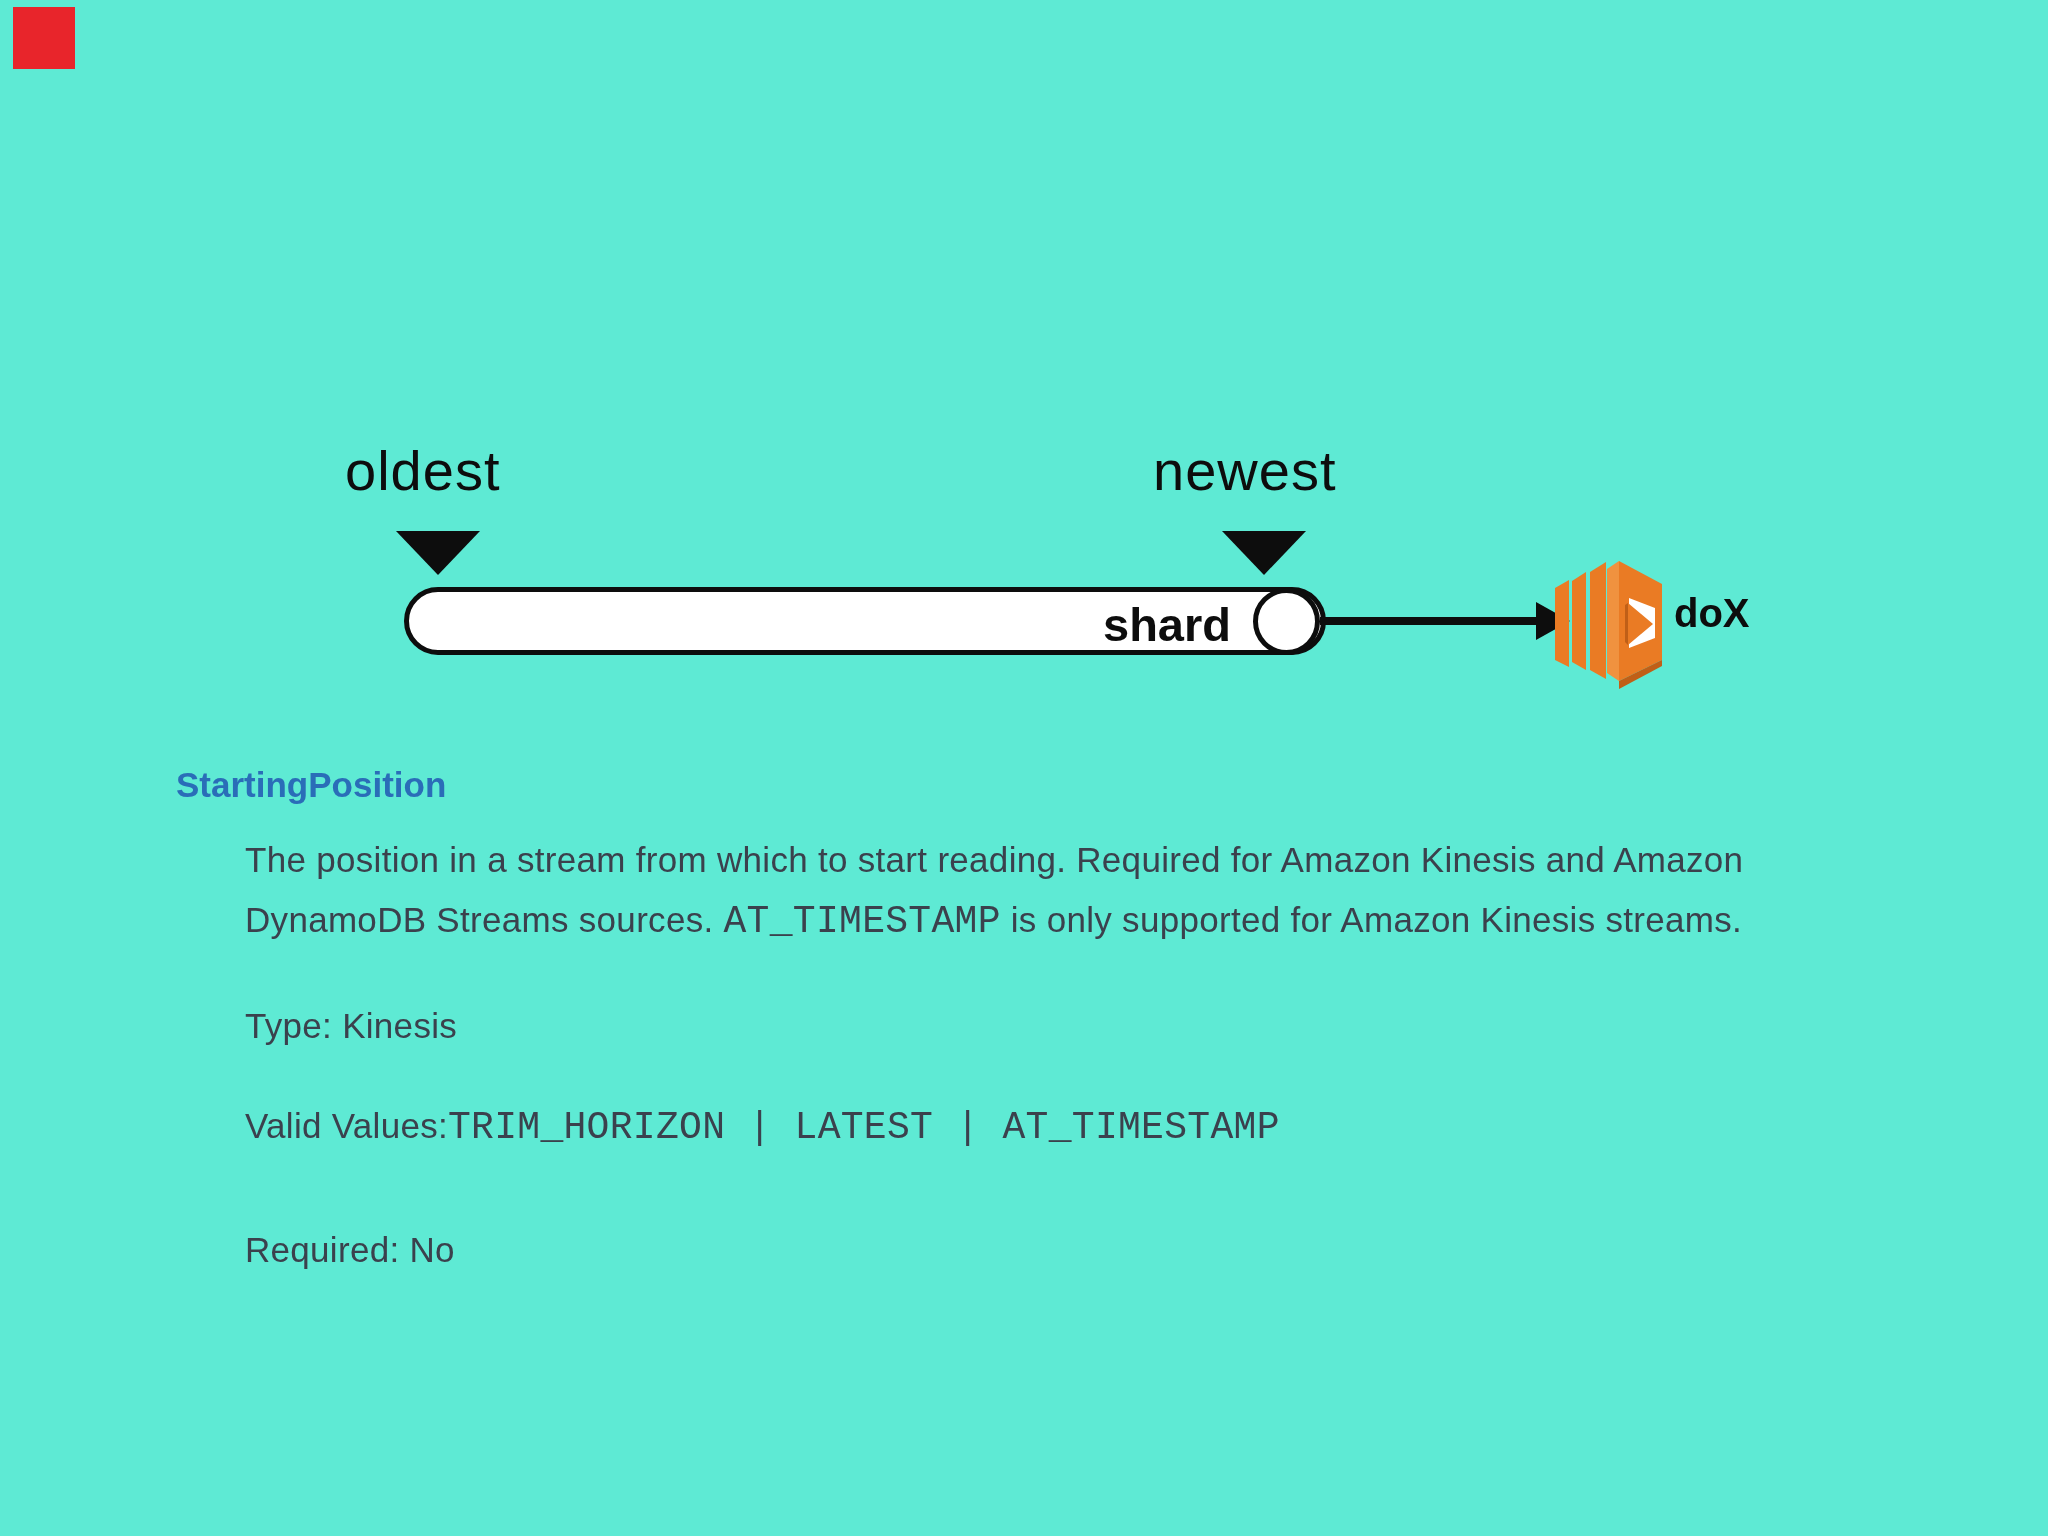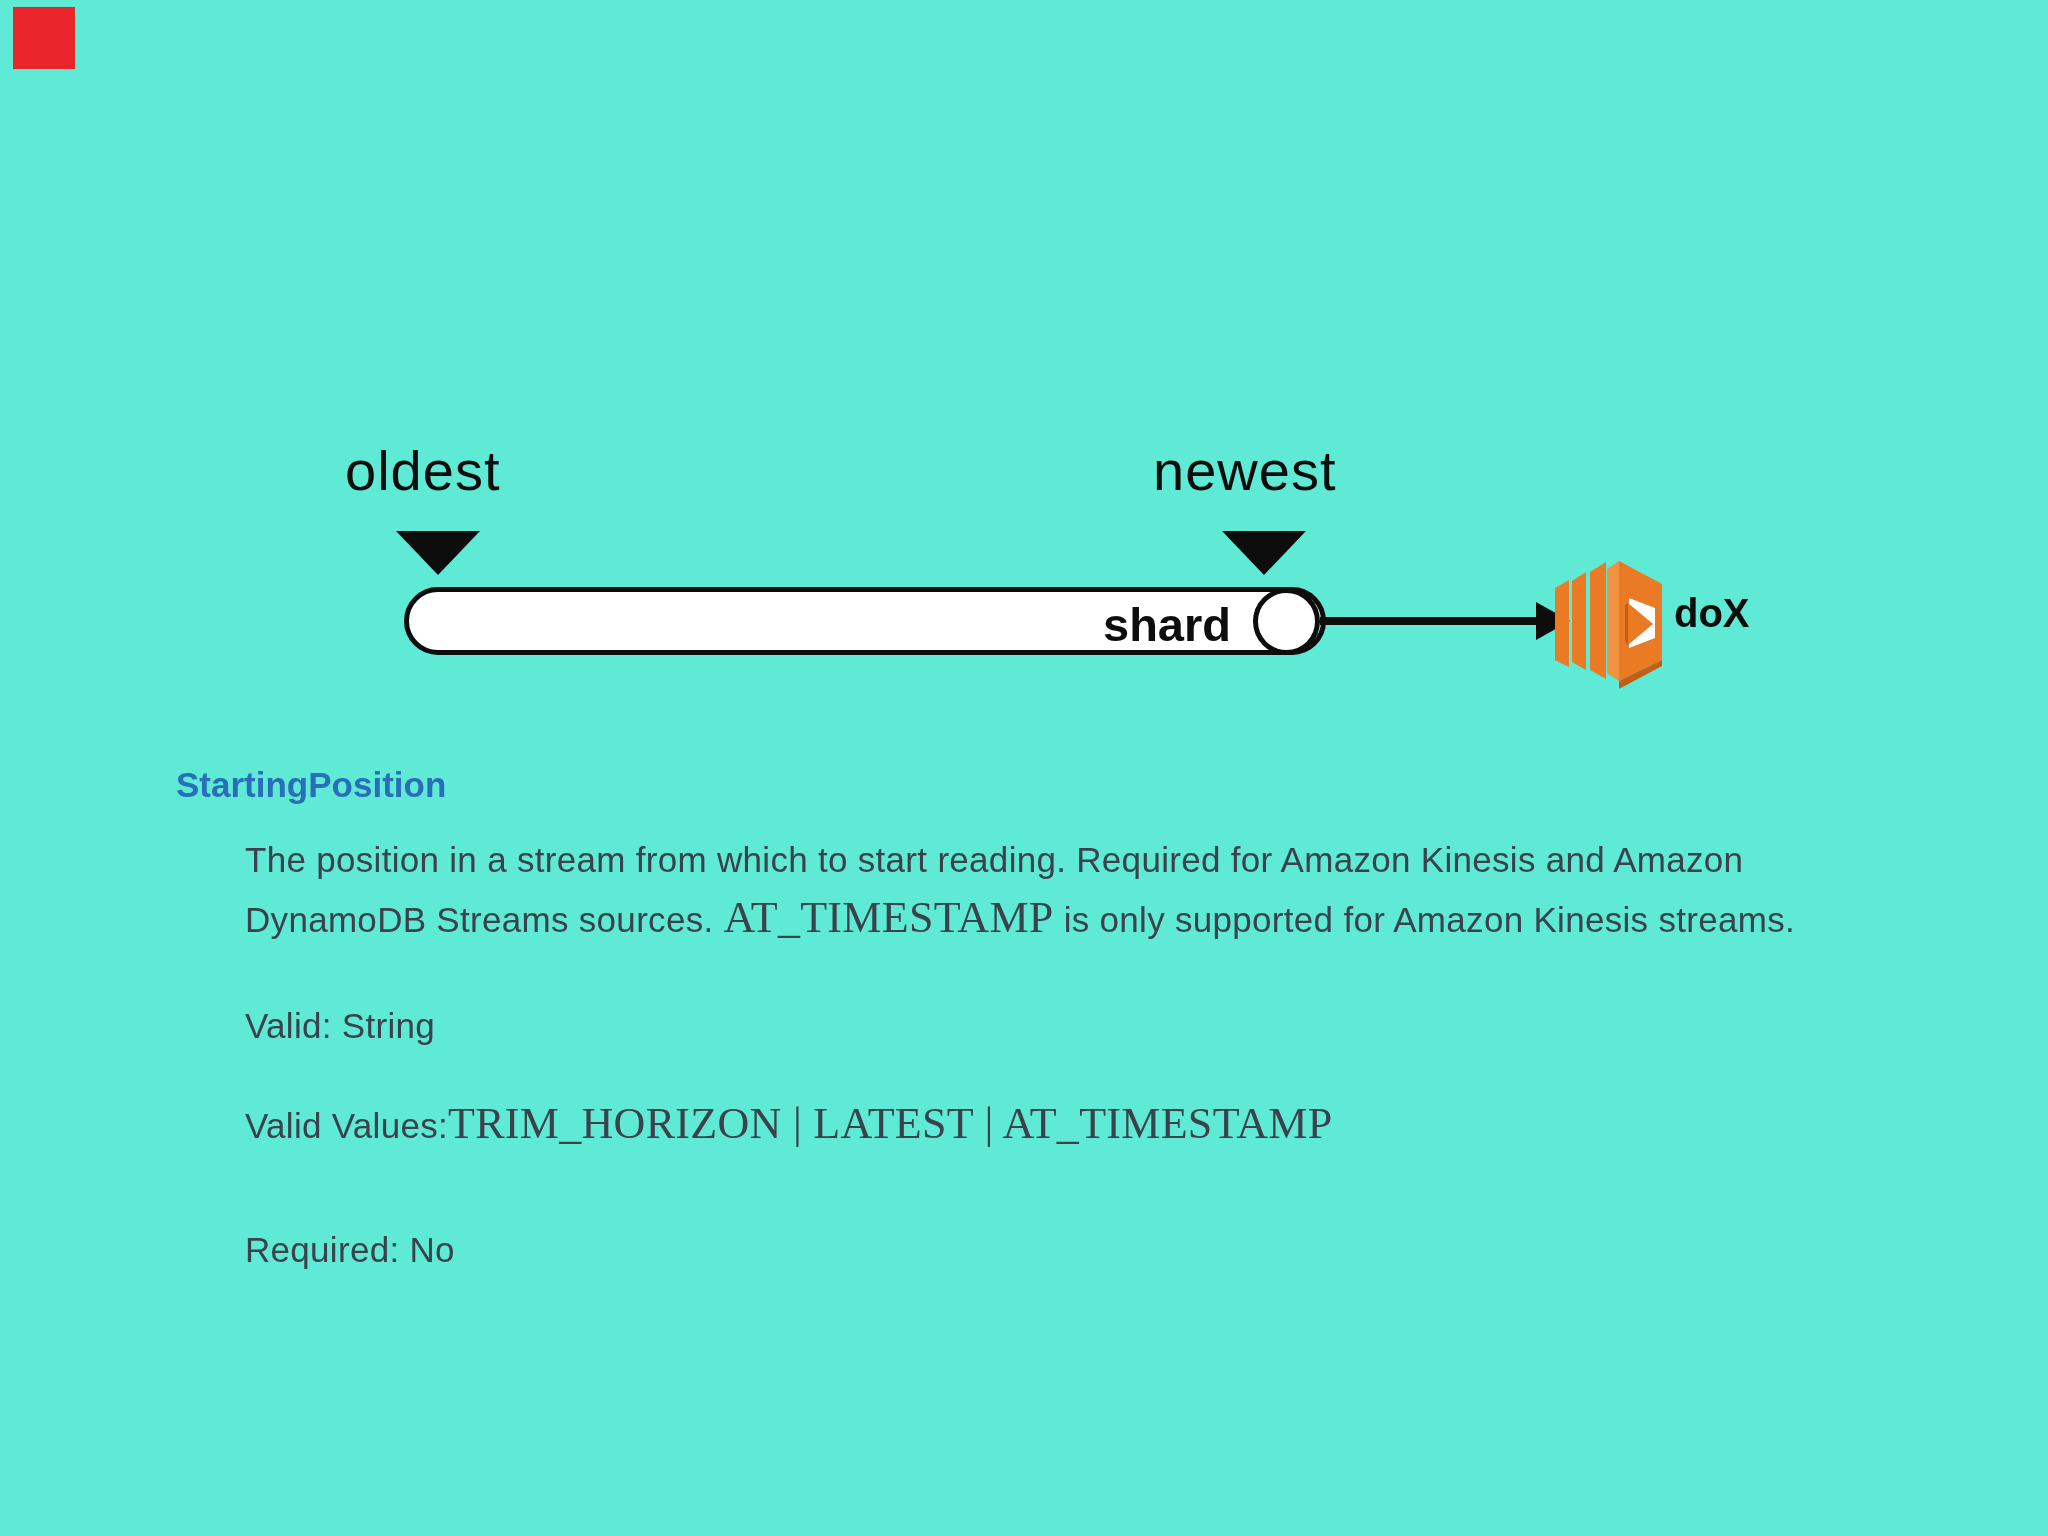--- a/index.html
+++ b/index.html
@@ -37,21 +37,21 @@
 
   .lambda{position:absolute;left:1552px;top:548px;width:118px;height:142px;}
   .dox{position:absolute;left:1674px;top:593px;font-size:40px;font-weight:700;
        color:var(--diagram-black,#0d0d0d);line-height:1;}
 
   
   .heading{position:absolute;left:160px;top:748px;margin:16px;font-size:35px;font-weight:700;
            color:var(--blue,#2a6db8);line-height:1.2;}
   .desc{position:absolute;left:245px;top:830px;width:1740px;margin:0;
         font-size:35px;line-height:60px;letter-spacing:0.3px;color:var(--text,#3b414d);}
-  .mono{font-family:Liberation Serif, serif;font-size:44px;line-height:1;
+  .mono{font-family:Liberation Mono, monospace;font-size:38px;line-height:1;
         color:var(--text,#3b414d);}
   .meta{position:absolute;left:245px;margin:0;font-size:35px;line-height:48px;
         letter-spacing:0.3px;color:var(--text,#3b414d);}
   .meta.type{top:1002px;}
   .meta.valid{top:1102px;}
   .meta.required{top:1226px;}
   .meta .mono{}
 </style>
 </head>
 <body>
@@ -89,20 +89,20 @@
       <polygon points="76,55 101,76 76,97" style="fill:var(--orange,#ea7b24)"></polygon>
     </svg>
     <span class="dox">doX</span>
   </section>
 
   <section>
     <h3 class="heading">StartingPosition</h3>
 
     <p class="desc"><span>The position in a stream from which to start reading. Required for Amazon Kinesis and Amazon</span><br><span>DynamoDB Streams sources. </span><code class="mono">AT_TIMESTAMP</code><span> is only supported for Amazon Kinesis streams.</span></p>
 
-    <p class="meta type">Valid: String</p>
+    <p class="meta type">Type: Kinesis</p>
 
     <p class="meta valid"><span>Valid Values:</span><code class="mono">TRIM_HORIZON | LATEST | AT_TIMESTAMP</code></p>
 
     <p class="meta required">Required: No</p>
   </section>
 
 </div>
 
 </body></html>

